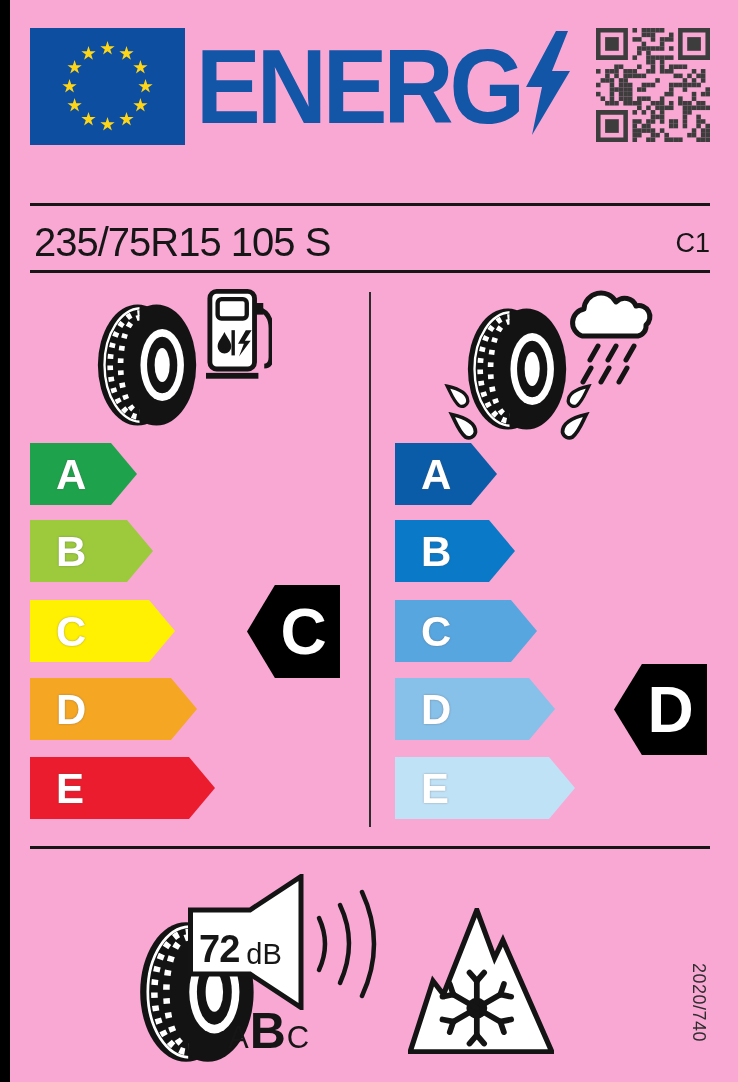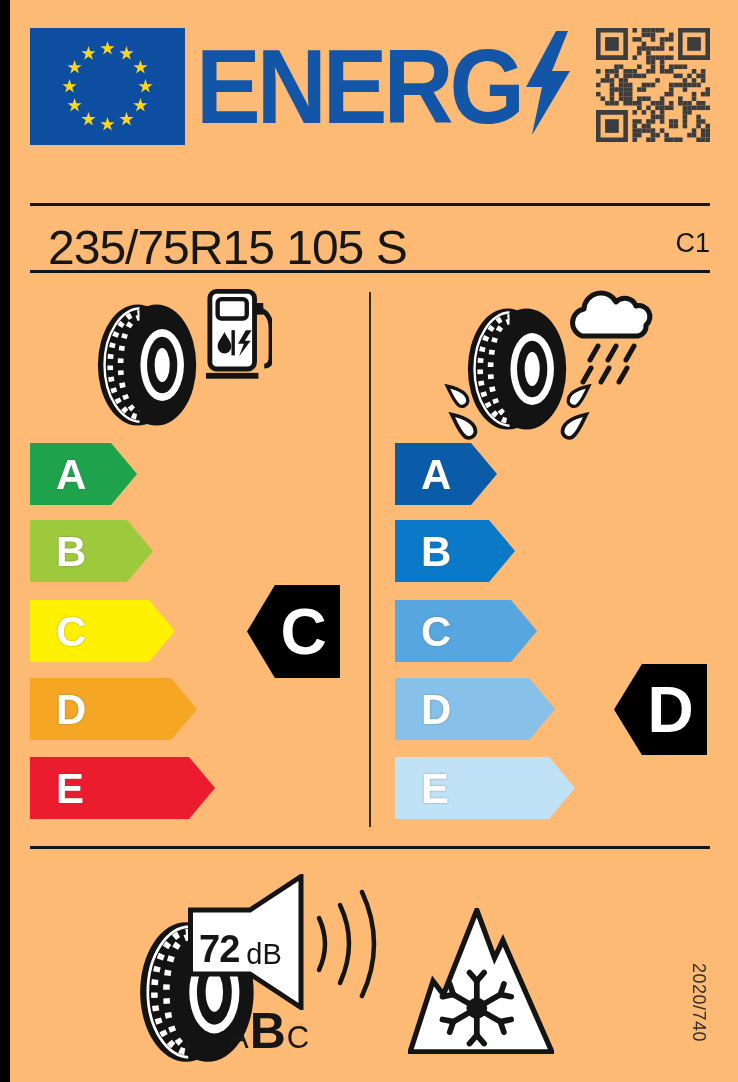--- a/index.html
+++ b/index.html
@@ -1,17 +1,17 @@
 <!DOCTYPE html>
 <html><head>
 <meta charset="utf-8">
 <style>
   html,body{margin:0;padding:0;background:#fff;}
   .label{
-    position:relative;width:738px;height:1082px;background:#fdba74;overflow:hidden;
+    position:relative;width:738px;height:1082px;background:#f9a8d4;overflow:hidden;
     font-family:"Liberation Sans",sans-serif;color:#161616;
   }
   .left-border{position:absolute;left:0;top:0;width:10px;height:1082px;background:#000;}
 
   
   .flag{position:absolute;left:30px;top:28px;}
   .logo{position:absolute;left:196px;top:30px;height:112px;display:flex;align-items:center;}
   .logo-text{
     font-size:97px;font-weight:bold;color:#1356A8;letter-spacing:-4px;
     transform:scaleY(1.08);line-height:1;
@@ -21,21 +21,21 @@
 
   
   .brand-row{position:absolute;left:30px;top:163px;width:680px;height:36px;}
   .brand{position:absolute;left:0;top:0;font-size:30px;font-weight:bold;letter-spacing:-.5px;}
   .identifier{position:absolute;right:0;top:2px;font-size:29px;letter-spacing:-1.5px;}
   .rule{position:absolute;left:30px;width:680px;height:2.5px;background:#161616;}
   .rule-1{top:203px;}
   .rule-2{top:270px;}
   .rule-3{top:846px;}
   .size-row{position:absolute;left:30px;top:220px;width:680px;height:44px;}
-  .tire-size{position:absolute;left:18px;top:0;font-size:48px;letter-spacing:-1px;}
+  .tire-size{position:absolute;left:4px;top:0;font-size:40px;letter-spacing:-1px;}
   .tire-class{position:absolute;right:0;top:8px;font-size:27px;}
 
   
   .divider{position:absolute;left:369px;top:292px;width:2px;height:535px;background:#2b2b2b;}
   .icon{position:absolute;}
 
   .scale{position:absolute;top:443px;}
   .scale-fuel{left:30px;}
   .scale-wet{left:395px;}
   .arrow{

